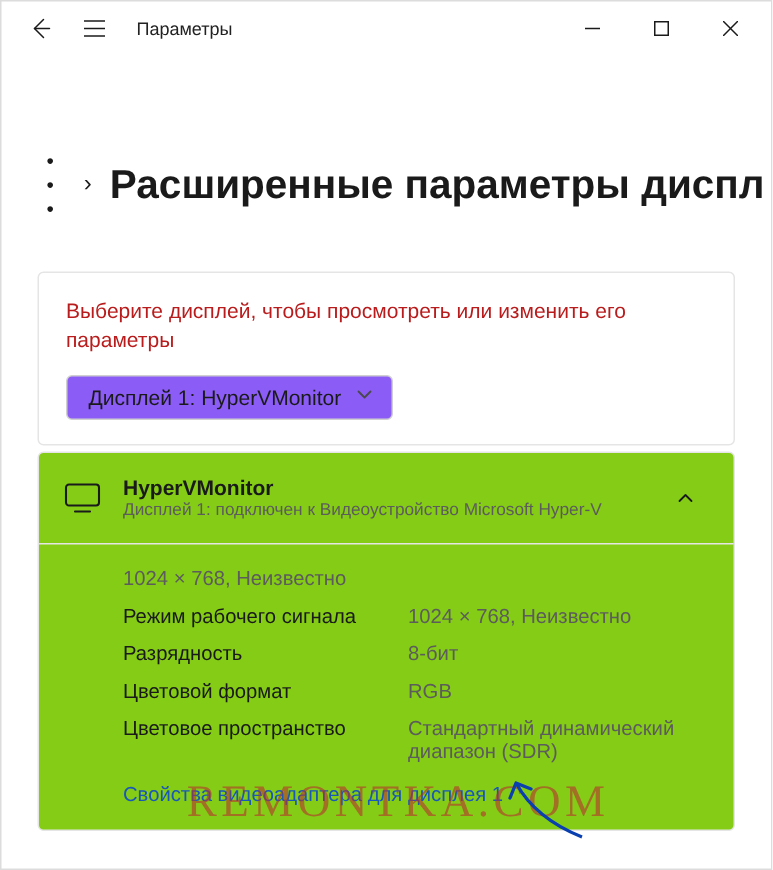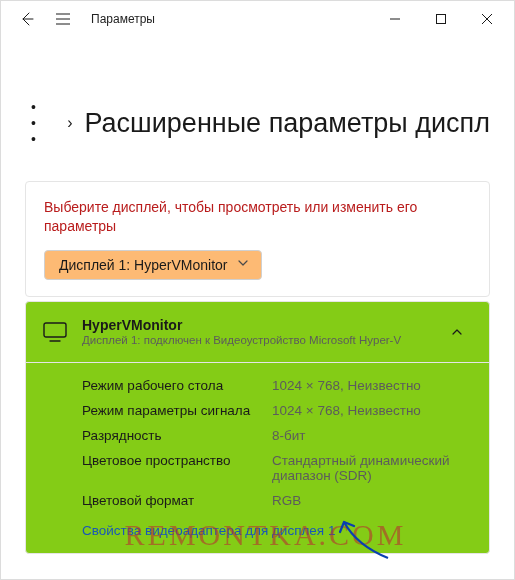--- a/index.html
+++ b/index.html
@@ -9,24 +9,24 @@
   .tb-left { display: flex; align-items: center; gap: 6px; padding-left: 8px; }
   .back-btn { width: 28px; height: 28px; display: flex; align-items: center; justify-content: center; border-radius: 4px; }
   .hamburger-btn { width: 32px; height: 32px; display: flex; align-items: center; justify-content: center; border-radius: 4px; }
   .app-title { font-size: 12px; color: #222; margin-left: 6px; }
   .tb-right { margin-left: auto; display: flex; }
   .win-btn { width: 46px; height: 30px; display:flex; align-items:center; justify-content:center; }
   .content { flex:1; padding: 4px 24px 0 24px; overflow:hidden; }
   .breadcrumb-row { display:flex; align-items:center; gap:12px; margin-top:6px; }
   .ellipsis { font-size: 14px; letter-spacing:2px; color:#1a1a1a; padding:6px 6px; border-radius:4px; }
   .chev-sep { font-size: 16px; color:#1a1a1a; }
-  .page-title { font-size: 27px; font-weight:400; color:#1a1a1a; white-space:nowrap; }
+  .page-title { font-size: 27px; font-weight:700; color:#1a1a1a; white-space:nowrap; }
   .card { border:1px solid #e5e5e5; border-radius:4px; padding:16px 18px; margin-top:28px; background:#fff; }
   .card-text { font-size: 14px; color:#b91c1c; line-height:1.35; }
-  .dd { display:inline-flex; align-items:flex-start; gap:10px; margin-top:14px; border:1px solid #d0d0d0; border-radius:4px; padding:6px 12px 6px 14px; background:#fdba74; }
+  .dd { display:inline-flex; align-items:flex-start; gap:10px; margin-top:14px; border:1px solid #d0d0d0; border-radius:4px; padding:6px 12px 6px 14px; background:#8b5cf6; }
   .dd-label { font-size:14px; }
   .section-title { font-size:14px; font-weight:600; margin-top:30px; }
   .panel { border:1px solid #e5e5e5; border-radius:4px; margin-top:4px; background:#84cc16; }
   .panel-head { display:flex; align-items:center; gap:14px; padding:14px 16px; }
   .monitor-icon { width:26px; height:20px; flex:0 0 auto; display:flex; align-items:center; justify-content:center; }
   .panel-head-text { flex:1; min-width:0; }
   .ph-title { font-size:14px; font-weight:600; }
   .ph-sub { font-size:11.5px; color:#5c5c5c; margin-top:1px; }
   .expand-btn { width:32px; height:32px; display:flex; align-items:center; justify-content:center; border-radius:4px; }
   .divider { height:1px; background:#e5e5e5; margin:0; }
@@ -114,38 +114,37 @@
         </div>
         <div class="expand-btn">
           <svg width="14" height="14" viewBox="0 0 14 14">
               <path d="M3 9 L7 5 L11 9" fill="none" stroke="#1a1a1a" stroke-width="1.2" stroke-linecap="round" stroke-linejoin="round"></path>
             </svg>
         </div>
       </div>
       <div class="divider"></div>
       <div class="props">
         <div class="prow">
-            <span class="k">Режим рабочего стола</span>
             <span class="v">1024 × 768, Неизвестно</span>
           </div>
         <div class="prow">
-            <span class="k">Режим параметры сигнала</span>
+            <span class="k">Режим рабочего сигнала</span>
             <span class="v">1024 × 768, Неизвестно</span>
           </div>
         <div class="prow">
             <span class="k">Разрядность</span>
             <span class="v">8-бит</span>
           </div>
         <div class="prow">
+            <span class="k">Цветовой формат</span>
+            <span class="v">RGB</span>
+          </div>
+        <div class="prow">
             <span class="k">Цветовое пространство</span>
             <span class="v">Стандартный динамический диапазон (SDR)</span>
-          </div>
-        <div class="prow">
-            <span class="k">Цветовой формат</span>
-            <span class="v">RGB</span>
           </div>
       </div>
       <div class="link-row">
         <a href="#" class="link">Свойства видеоадаптера для дисплея 1</a>
       </div>
     </div>
   </div>
 </div>
 
 <div class="watermark">REMONTKA.COM</div>

